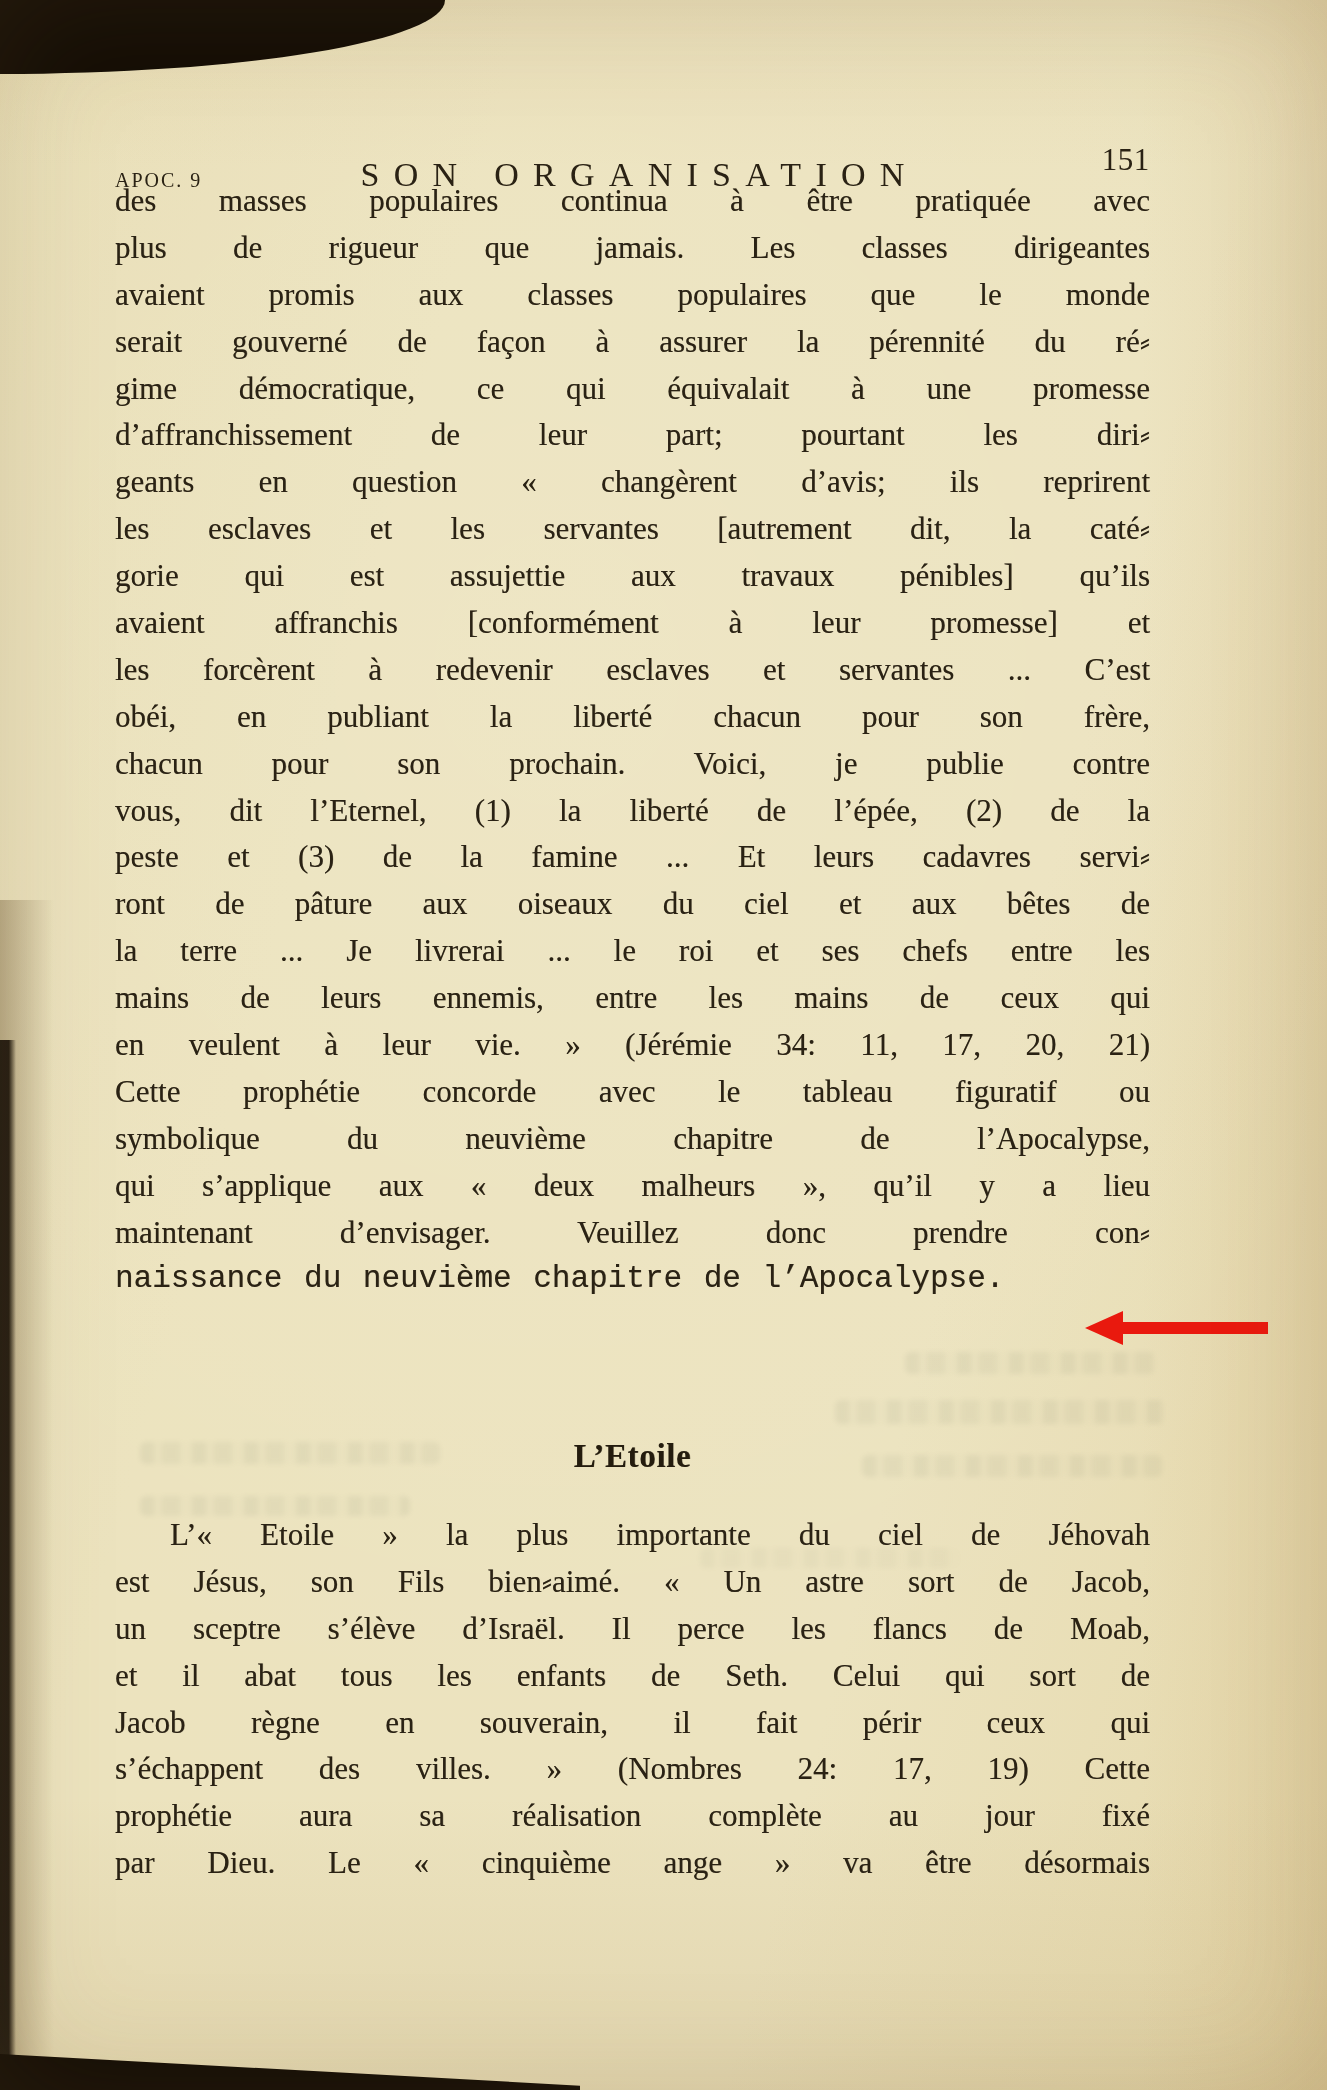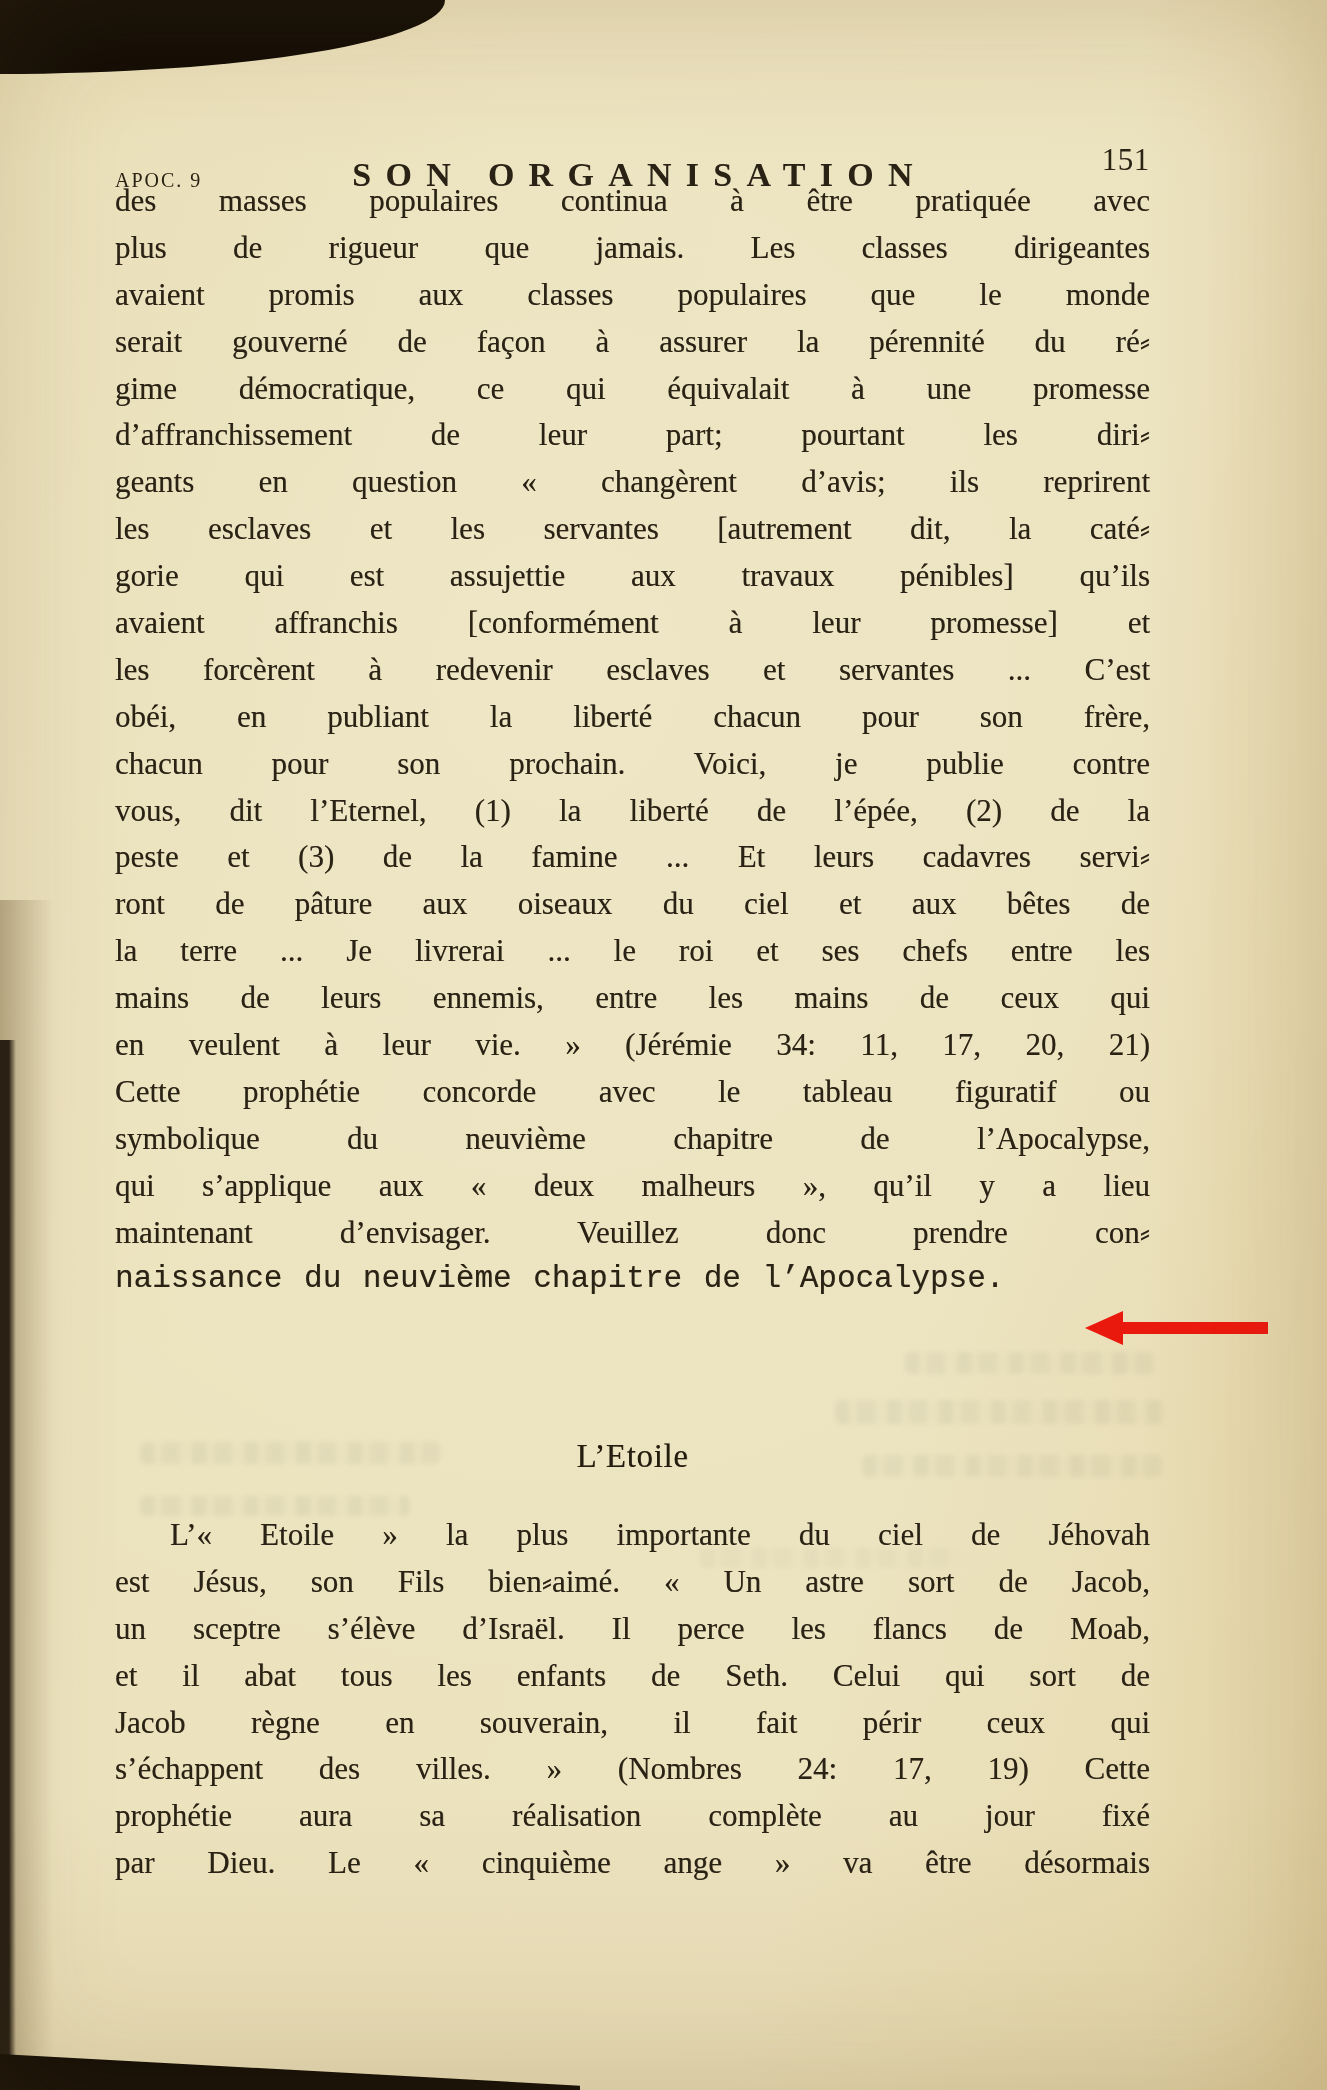--- a/index.html
+++ b/index.html
@@ -43,21 +43,21 @@
   }
 
   
   .header { position: absolute; left: 115px; top: 152px; width: 1035px; height: 42px; }
   .hdr-left {
     position: absolute; left: 0; bottom: 2px;
     font-size: 20px; letter-spacing: 0.10em; font-weight: 500;
   }
   .hdr-title {
     position: absolute; left: 0; right: 0; bottom: 0; text-align: center;
-    font-size: 34px; letter-spacing: 0.42em; text-indent: 0.42em; font-weight: 700;
+    font-size: 34px; letter-spacing: 0.42em; text-indent: 0.42em; font-weight: 400;
   }
   .hdr-page {
     position: absolute; right: 0; bottom: 16px;
     font-size: 31px; letter-spacing: 0.02em;
   }
 
   
   .para { position: absolute; left: 115px; width: 1035px; }
   .para1 { top: 178px; }
   .para2 { top: 1512px; }
@@ -67,21 +67,21 @@
     text-align: justify; text-align-last: justify;
     word-spacing: 3px;
     white-space: nowrap;
     text-shadow: 0.3px 0.3px 0.3px rgba(42,34,20,0.45);
   }
   .line.no-just { text-align-last: left; font-family: Liberation Mono, monospace; }
   .line.indent { text-indent: 55px; }
 
   .section-heading {
     position: absolute; left: 115px; top: 1438px; width: 1035px;
-    text-align: center; font-size: 33px; font-weight: normal;
+    text-align: center; font-size: 33px; font-weight: bold;
     letter-spacing: 0.02em; color: #241c0e;
     text-shadow: 0.4px 0.4px 0.4px rgba(36,28,14,0.5);
   }
 
   
   .arrow { position: absolute; }
   .arrow-shaft {
     position: absolute; left: 1120px; top: 1322px; width: 148px; height: 12px;
     background: #e9190e;
   }

